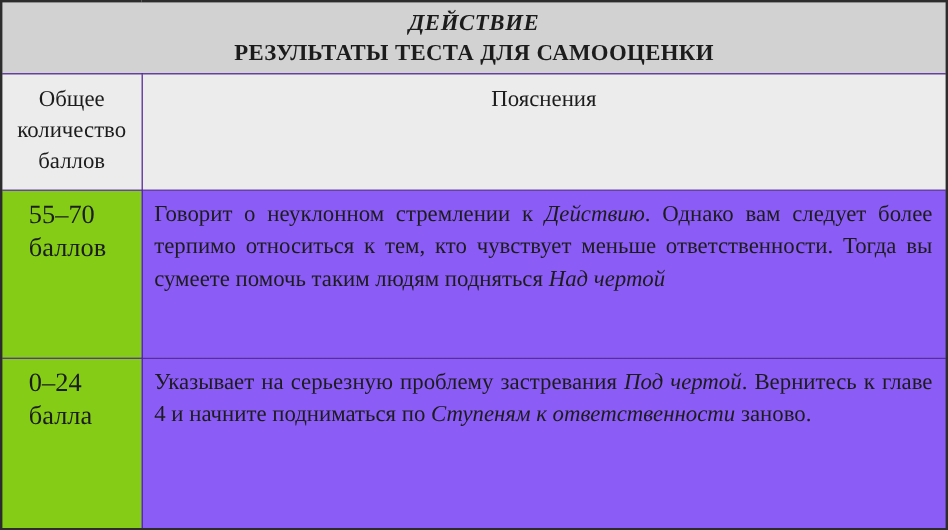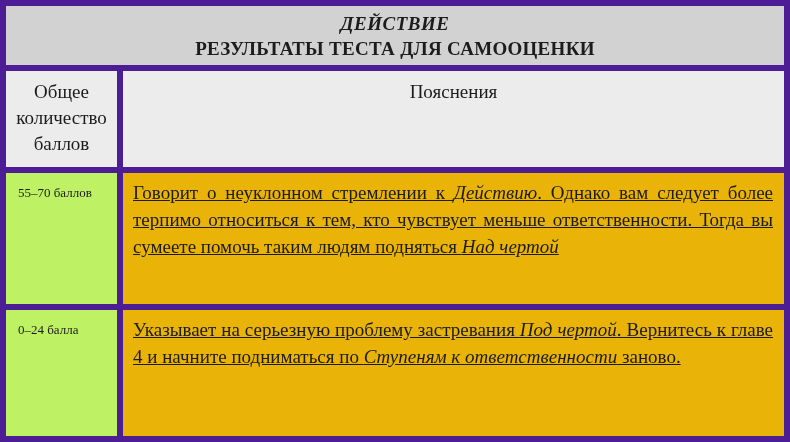--- a/index.html
+++ b/index.html
@@ -17,21 +17,21 @@
   table.results {
     width: 790px;
     height: 442px;
     border-collapse: collapse;
     table-layout: fixed;
     border: 2px solid #2c2c2c;
     background: #ececec;
   }
   table.results col.c-score { width: 117px; }
   table.results th, table.results td {
-    border: 6px solid #4c1d95;
+    border: 1px solid #4c1d95;
     margin: 0;
   }
   
   th.title-cell {
     background: #d2d2d2;
     height: 55px;
     text-align: center;
     vertical-align: middle;
     font-size: 19px;
     line-height: 25px;
@@ -53,33 +53,32 @@
     line-height: 26px;
     vertical-align: top;
     text-align: center;
     padding: 8px 6px 0 6px;
     background: #ececec;
   }
   tr.col-head th.head-score { padding: 8px 10px 0 10px; }
   
   td.score-cell {
     vertical-align: top;
-    font-size: 13px;
+    font-size: 22px;
     line-height: 27px;
-    padding: 6px 6px 0 12px;
-    background: #bef264;
+    padding: 6px 6px 0 22px;
+    background: #84cc16;
   }
   td.expl-cell {
     vertical-align: top;
     font-size: 19px;
     line-height: 27px;
     text-align: justify;
     padding: 6px 11px 0 10px;
-    background: #eab308;
-    text-decoration: underline;
+    background: #8b5cf6;
   }
   td.expl-cell i { font-style: italic; }
   tbody tr:nth-child(1) { height: 84px; }
   tbody tr:nth-child(2) { height: 90px; }
   tbody tr:nth-child(3) { height: 59px; }
   tbody tr:nth-child(4) { height: 61px; }
 </style>
 </head>
 <body>
 

